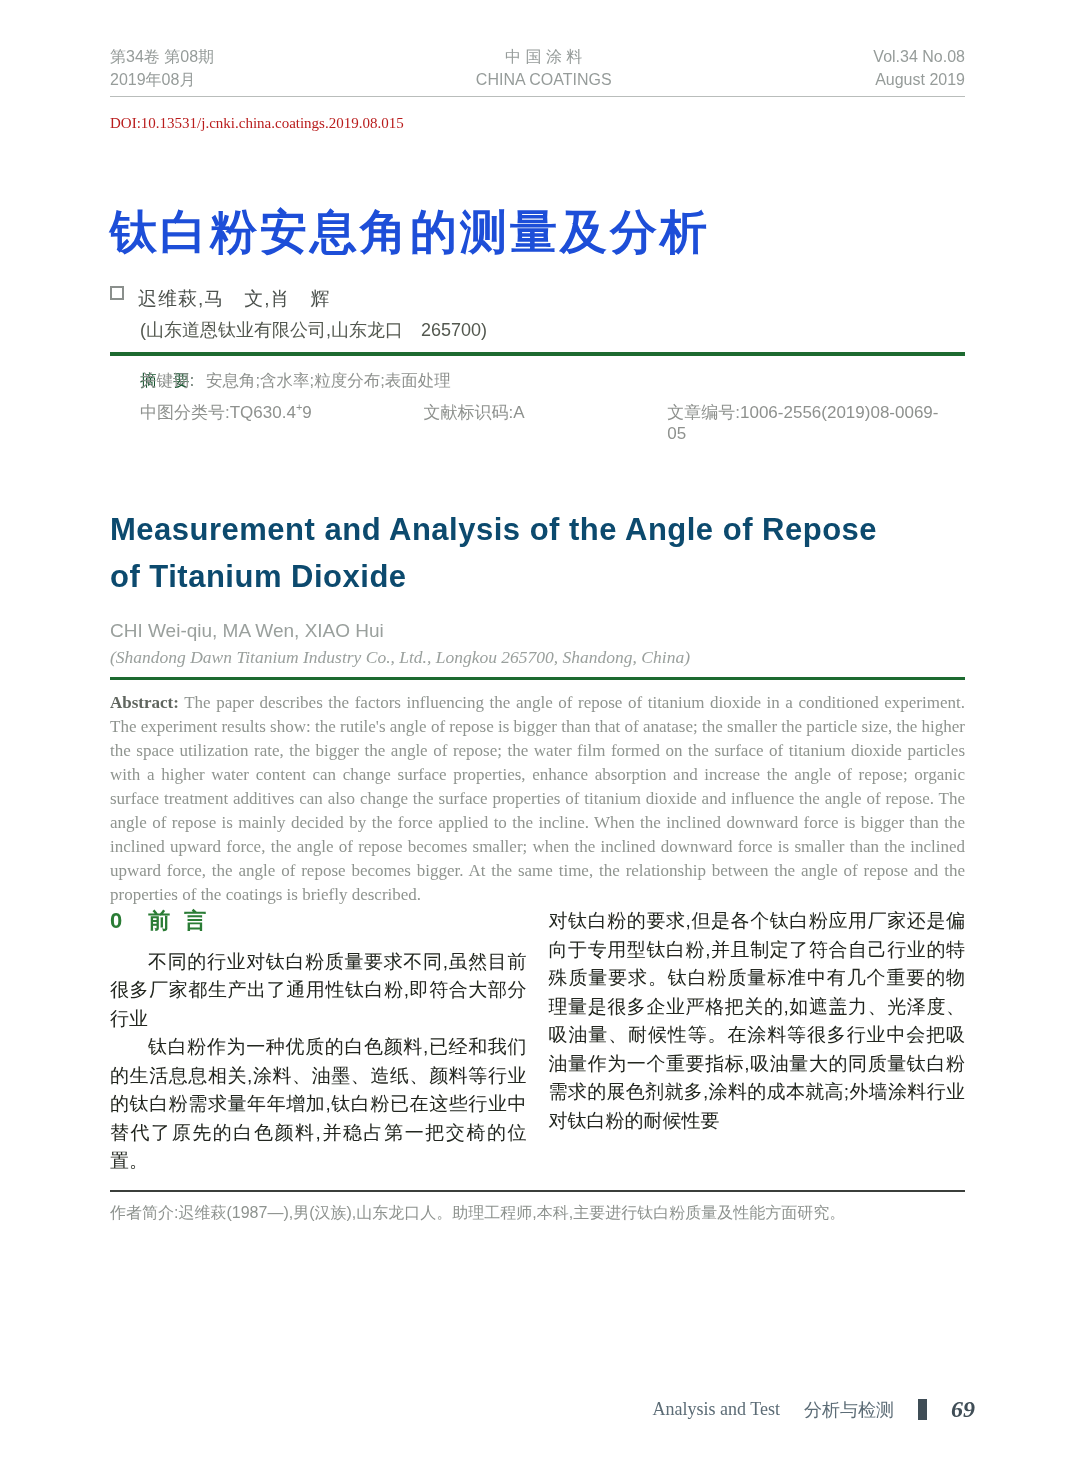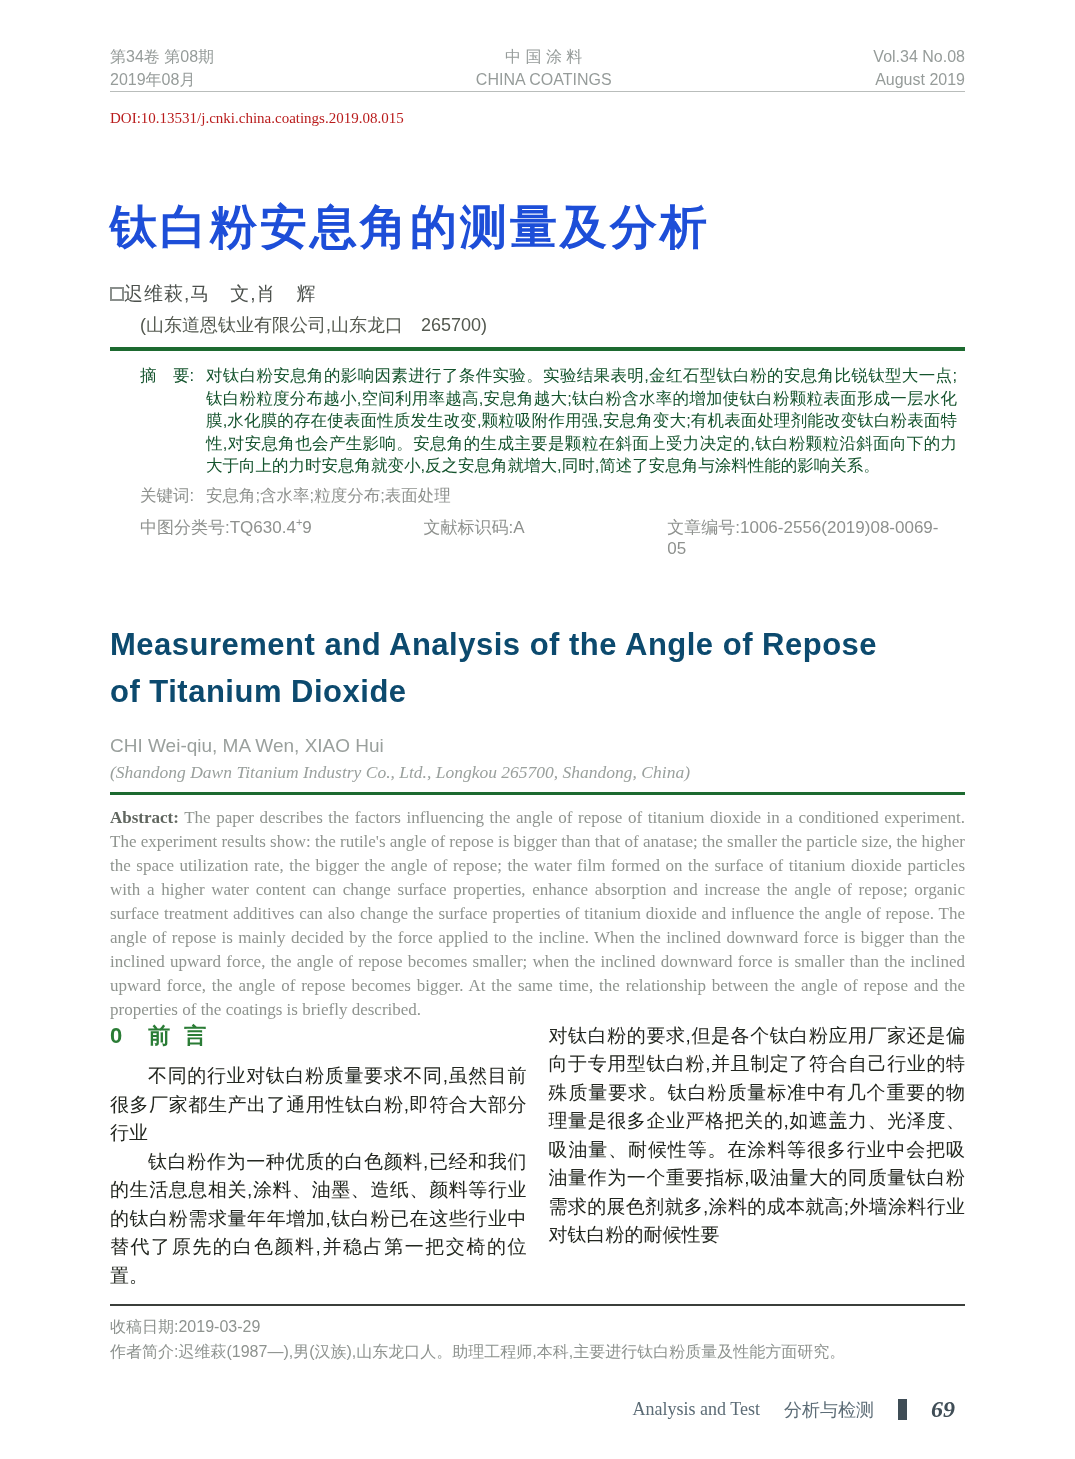--- a/index.html
+++ b/index.html
@@ -16,20 +16,21 @@
 
   
   .hdr-row {
     display: flex;
     justify-content: space-between;
     align-items: flex-start;
     color: #969c9a;
     font-size: 16px;
     line-height: 23px;
     border-bottom: 1px solid #b9bdbb;
+    padding-bottom: 5px;
   }
   .hdr-row .c { text-align: center; }
   .hdr-row .r { text-align: right; }
   .doi {
     margin-top: 18px;
     font-family: "Liberation Serif", serif;
     color: #b91c1c;
     font-size: 15px;
   }
 
@@ -38,22 +39,21 @@
     margin: 72px 0 0 0;
     color: #1d4ed8;
     font-size: 47px;
     font-weight: bold;
     letter-spacing: 3px;
     line-height: 56px;
   }
   .authors-cn {
     margin-top: 26px;
     display: flex;
-    align-items: center;
-    gap: 0;
+    gap: 14px;
     font-size: 19px;
     color: #4c514d;
     letter-spacing: 1px;
   }
   .box-marker {
     width: 14px; height: 14px;
     border: 2px solid #8a8f8c;
     display: inline-block;
     flex: 0 0 auto;
   }
@@ -147,21 +147,21 @@
   .section-head .num { margin-right: 26px; }
   .section-head .st  { letter-spacing: 14px; }
 
   
   .foot-rule { height: 2px; background: #3b3f3b; margin-top: 14px; }
   .footnotes { margin-top: 8px; color: #8e938f; font-size: 16px; line-height: 25px; }
 
   
   .page-footer {
     position: absolute;
-    right: 120px;
+    right: 100px;
     bottom: 36px;
     display: flex;
     align-items: center;
     gap: 24px;
     font-family: "Liberation Serif", serif;
     color: #5c6c76;
     font-size: 18px;
   }
   .page-footer .bar { width: 9px; height: 21px; background: #3f4d56; }
   .page-footer .pnum {
@@ -195,21 +195,20 @@
   <h1 class="title-cn">钛白粉安息角的测量及分析</h1>
   <div class="authors-cn">
     <span class="box-marker"></span>
     <span>迟维萩,马　文,肖　辉</span>
   </div>
   <div class="affil-cn">(山东道恩钛业有限公司,山东龙口　265700)</div>
   <div class="rule-thick"></div>
 
   <div class="abstract-cn hang mid">
     <span class="hlabel">摘　要:</span>
-    <span>对钛白粉安息角的影响因素进行了条件实验。实验结果表明,金红石型钛白粉的安息角比锐钛型大一点;钛白粉粒度分布越小,空间利用率越高,安息角越大;钛白粉含水率的增加使钛白粉颗粒表面形成一层水化膜,水化膜的存在使表面性质发生改变,颗粒吸附作用强,安息角变大;有机表面处理剂能改变钛白粉表面特性,对安息角也会产生影响。安息角的生成主要是颗粒在斜面上受力决定的,钛白粉颗粒沿斜面向下的力大于向上的力时安息角就变小,反之安息角就增大,同时,简述了安息角与涂料性能的影响关系。</span>
   </div>
   <div class="keywords-cn hang mid">
     <span class="hlabel">关键词:</span>
     <span>安息角;含水率;粒度分布;表面处理</span>
   </div>
   <div class="class-row mid">
     <div class="it1">
       <span>中图分类号:</span><span>TQ630.4</span><sup>+</sup><span>9</span>
     </div>
     <div class="it2">
@@ -238,23 +237,20 @@
       <p>钛白粉作为一种优质的白色颜料,已经和我们的生活息息相关,涂料、油墨、造纸、颜料等行业的钛白粉需求量年年增加,钛白粉已在这些行业中替代了原先的白色颜料,并稳占第一把交椅的位置。</p>
     </div>
     <div class="col">
       <p class="cont">对钛白粉的要求,但是各个钛白粉应用厂家还是偏向于专用型钛白粉,并且制定了符合自己行业的特殊质量要求。钛白粉质量标准中有几个重要的物理量是很多企业严格把关的,如遮盖力、光泽度、吸油量、耐候性等。在涂料等很多行业中会把吸油量作为一个重要指标,吸油量大的同质量钛白粉需求的展色剂就多,涂料的成本就高;外墙涂料行业对钛白粉的耐候性要</p>
     </div>
   </div>
 
   <div class="foot-rule"></div>
   <div class="footnotes">
     <div>
-      <span>收稿日期:</span><span>2019-03-29</span>
-    </div>
-    <div>
       <span>作者简介:</span><span>迟维萩(1987—),男(汉族),山东龙口人。助理工程师,本科,主要进行钛白粉质量及性能方面研究。</span>
     </div>
   </div>
 
   <div class="page-footer">
     <span>Analysis and Test</span>
     <span>分析与检测</span>
     <span class="bar"></span>
     <span class="pnum">69</span>
   </div>

